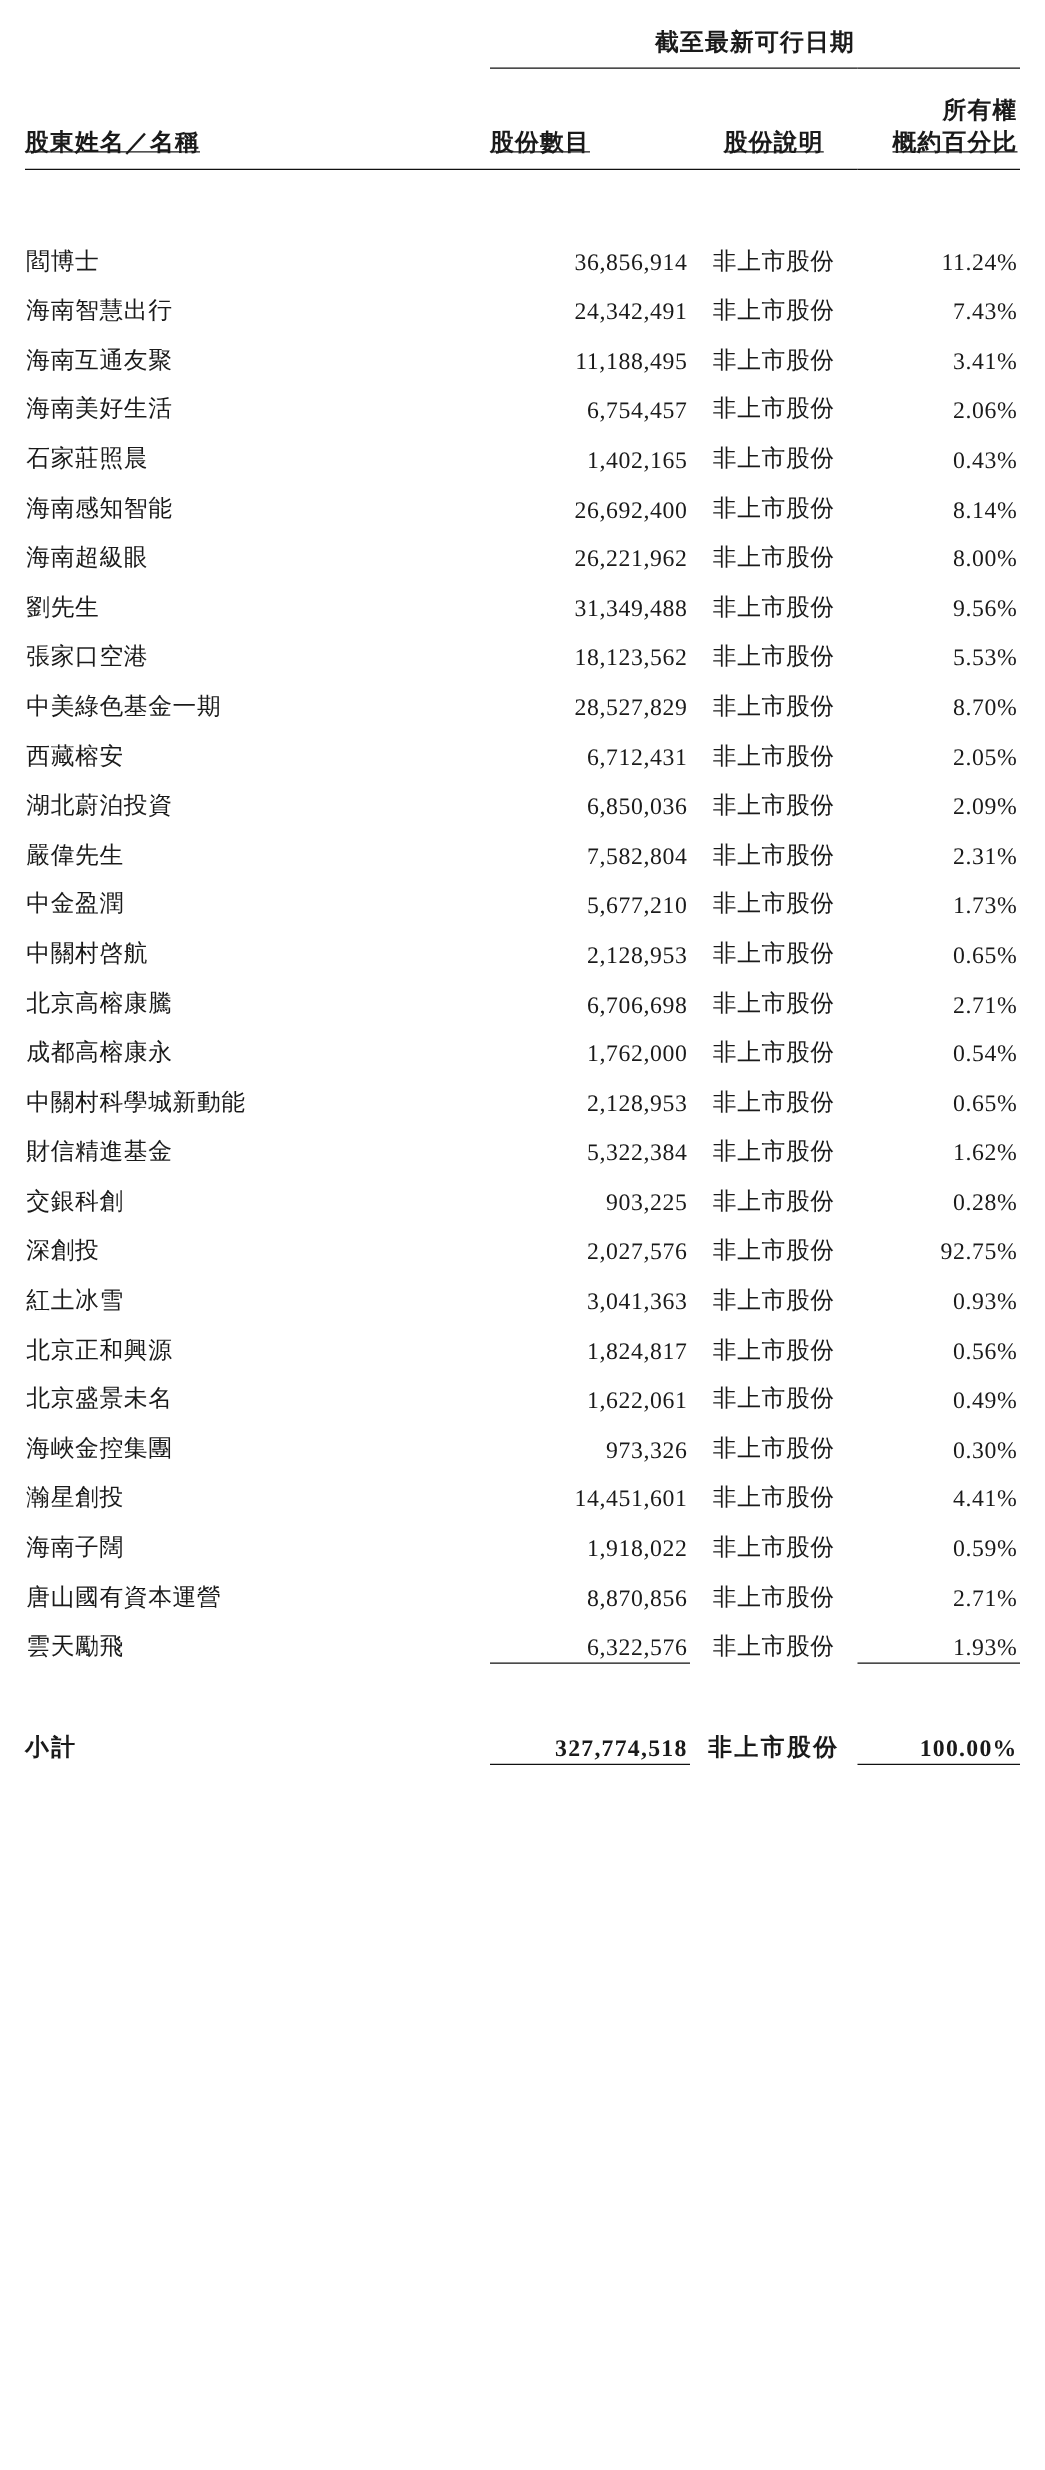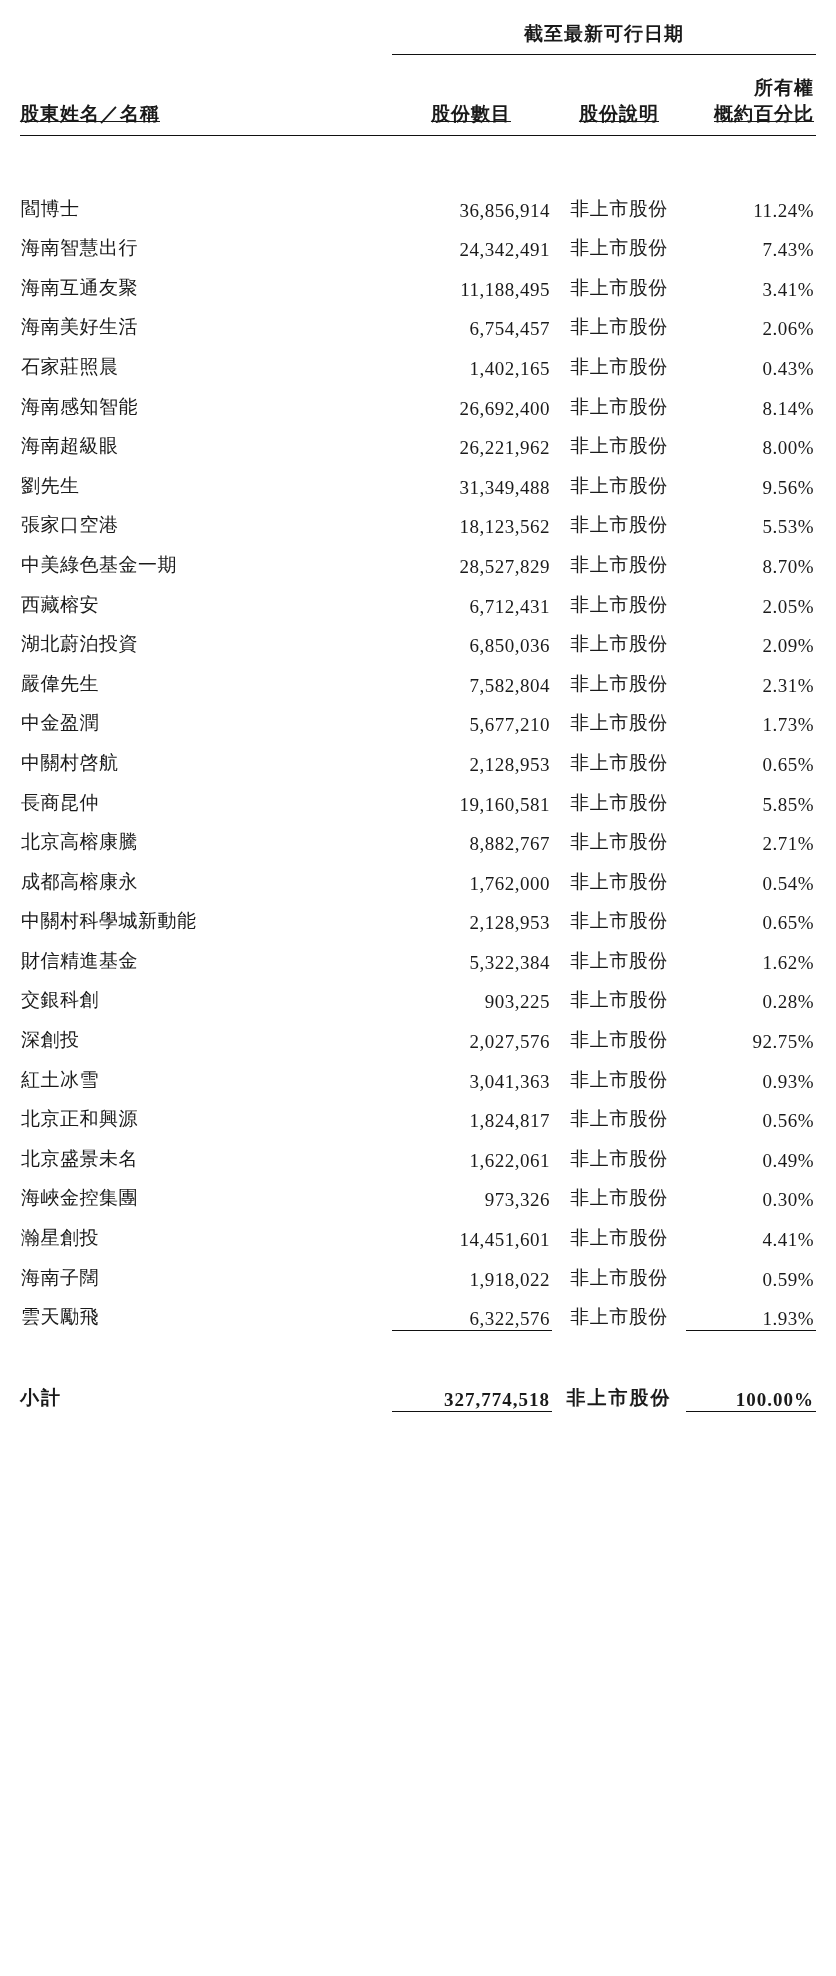--- a/index.html
+++ b/index.html
@@ -62,21 +62,21 @@
   .hdr-cells td {
     font-weight: bold;
     font-size: 19px;
     letter-spacing: 1px;
     padding-bottom: 8px;
     border-bottom: 1.3px solid #111;
     white-space: nowrap;
     text-decoration: underline;
   }
   .hdr-cells td.h-name   { text-align: left; }
-  .hdr-cells td.h-shares { text-align: center; padding-right: 2px; }
+  .hdr-cells td.h-shares { text-align: left; padding-right: 2px; }
   .hdr-cells td.h-desc   { text-align: center; }
   .hdr-cells td.h-pct    { text-align: right; padding-right: 2px; }
 
   .gap-row td { height: 46px; }
 
   tr.data-row td {
     font-size: 19px;
     height: 39.6px;
     letter-spacing: 0.5px;
   }
@@ -238,28 +238,22 @@
           <td class="d-desc">非上市股份</td>
           <td class="d-pct">1.73%</td>
         </tr>
         <tr class="data-row">
           <td class="d-name">中關村啓航</td>
           <td class="d-shares">2,128,953</td>
           <td class="d-desc">非上市股份</td>
           <td class="d-pct">0.65%</td>
         </tr>
         <tr class="data-row">
-          <td class="d-name">長商昆仲</td>
-          <td class="d-shares">19,160,581</td>
-          <td class="d-desc">非上市股份</td>
-          <td class="d-pct">5.85%</td>
-        </tr>
-        <tr class="data-row">
           <td class="d-name">北京高榕康騰</td>
-          <td class="d-shares">8,882,767</td>
+          <td class="d-shares">6,706,698</td>
           <td class="d-desc">非上市股份</td>
           <td class="d-pct">2.71%</td>
         </tr>
         <tr class="data-row">
           <td class="d-name">成都高榕康永</td>
           <td class="d-shares">1,762,000</td>
           <td class="d-desc">非上市股份</td>
           <td class="d-pct">0.54%</td>
         </tr>
         <tr class="data-row">
@@ -314,20 +308,26 @@
           <td class="d-name">瀚星創投</td>
           <td class="d-shares">14,451,601</td>
           <td class="d-desc">非上市股份</td>
           <td class="d-pct">4.41%</td>
         </tr>
         <tr class="data-row">
           <td class="d-name">海南子闊</td>
           <td class="d-shares">1,918,022</td>
           <td class="d-desc">非上市股份</td>
           <td class="d-pct">0.59%</td>
+        </tr>
+        <tr class="data-row">
+          <td class="d-name">唐山國有資本運營</td>
+          <td class="d-shares">8,870,856</td>
+          <td class="d-desc">非上市股份</td>
+          <td class="d-pct">2.71%</td>
         </tr>
         <tr class="data-row">
           <td class="d-name">雲天勵飛</td>
           <td class="d-shares">6,322,576</td>
           <td class="d-desc">非上市股份</td>
           <td class="d-pct">1.93%</td>
         </tr>
         <tr class="rule-row">
           <td></td>
           <td class="rule"></td>

